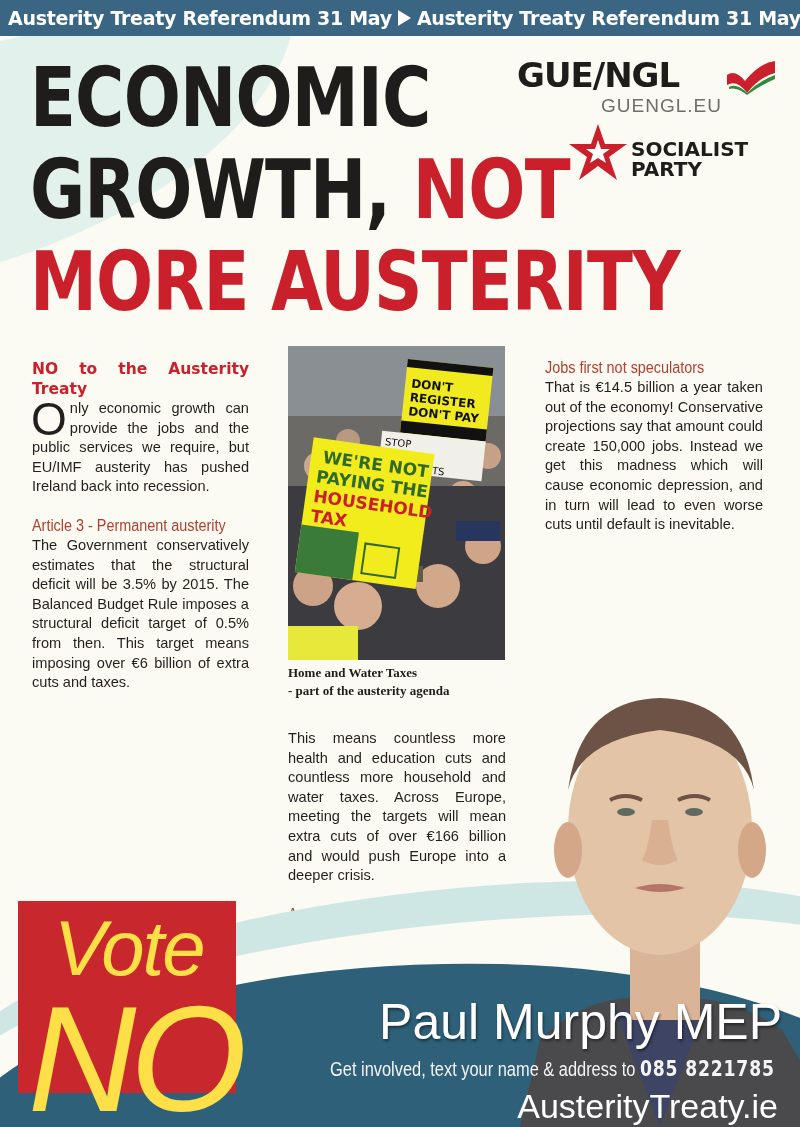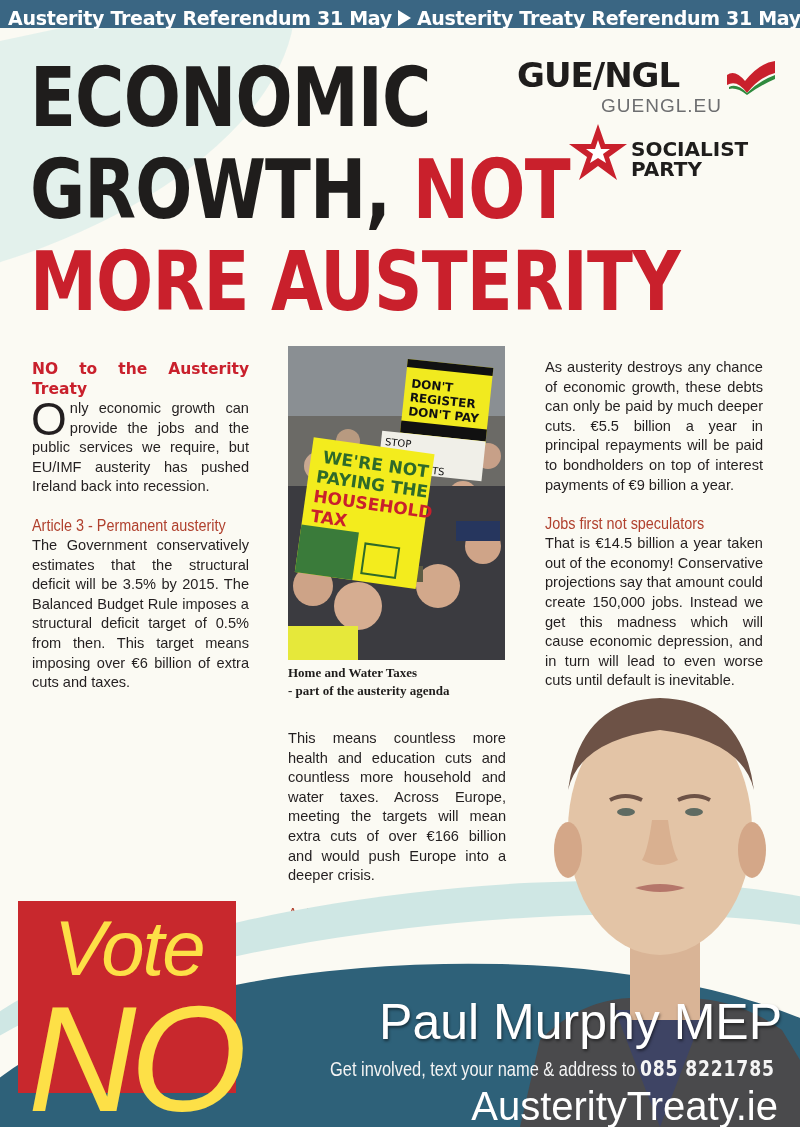--- a/index.html
+++ b/index.html
@@ -1,17 +1,17 @@
 <!DOCTYPE html>
 <html><head>
 <meta charset="utf-8">
 <style>
   html,body{margin:0;padding:0;}
   body{width:800px;height:1127px;position:relative;overflow:hidden;background:#fbfaf3;font-family:"Liberation Sans",sans-serif;color:#231f20;}
-  .topbar{position:absolute;left:0;top:0;width:800px;height:28px;background:#3a6683;color:#fff;font-family:"DejaVu Sans",sans-serif;font-weight:bold;font-size:19px;line-height:36px;white-space:nowrap;padding-left:8px;box-sizing:border-box;letter-spacing:-0.3px;}
+  .topbar{position:absolute;left:0;top:0;width:800px;height:36px;background:#3a6683;color:#fff;font-family:"DejaVu Sans",sans-serif;font-weight:bold;font-size:19px;line-height:36px;white-space:nowrap;padding-left:8px;box-sizing:border-box;letter-spacing:-0.3px;}
   .topbar .arrow{display:inline-block;width:0;height:0;border-top:8px solid transparent;border-bottom:8px solid transparent;border-left:13px solid #fff;margin:0 6px;vertical-align:-1px;}
   .swoosh-top{position:absolute;left:-100px;top:20px;width:420px;height:220px;background:#dbeeea;border-radius:0 0 100% 0;transform:rotate(-12deg);opacity:.75;}
   .headline{position:absolute;left:30px;top:52px;font-family:"DejaVu Sans",sans-serif;font-weight:900;font-size:82px;line-height:92px;letter-spacing:-1px;transform:scaleX(0.82);transform-origin:left top;white-space:nowrap;}
   .headline .dark{color:#1f1d1c;font-weight:bold;}
   .headline .red{color:#c9202c;font-weight:bold;}
   .gue{position:absolute;left:517px;top:55px;}
   .gue-word{font-family:"DejaVu Sans",sans-serif;font-weight:bold;font-size:34px;color:#1f1d1c;letter-spacing:-1px;}
   .gue-url{position:absolute;left:84px;top:40px;font-size:19px;color:#6d6e70;letter-spacing:1px;}
   .gue-flag{position:absolute;left:208px;top:4px;}
   .sp{position:absolute;left:567px;top:122px;}
@@ -26,21 +26,21 @@
   .band-light{position:absolute;left:-60px;top:890px;width:1000px;height:140px;background:#cfe7e4;border-radius:50% 50% 0 0/100% 100% 0 0;transform:rotate(-6deg);}
   .band-white{position:absolute;left:-60px;top:925px;width:1000px;height:120px;background:#fbfaf3;border-radius:50% 50% 0 0/100% 100% 0 0;transform:rotate(-6deg);}
   .band-blue{position:absolute;left:-60px;top:960px;width:1000px;height:260px;background:#2e6179;border-radius:40% 60% 0 0/60% 100% 0 0;transform:rotate(-6deg);}
   .vote-box{position:absolute;left:18px;top:901px;width:218px;height:192px;background:#c8282d;color:#fde047;font-style:italic;}
   .vote-word{position:absolute;left:36px;top:2px;font-size:78px;line-height:90px;letter-spacing:-2px;}
   .vote-no{position:absolute;left:10px;top:88px;font-size:150px;line-height:140px;letter-spacing:-6px;}
   .man{position:absolute;left:520px;top:680px;width:280px;height:447px;}
   .name{position:absolute;right:18px;top:992px;color:#fff;font-size:50px;line-height:60px;text-shadow:1px 2px 3px rgba(0,0,0,.5);white-space:nowrap;}
   .get-involved{position:absolute;left:330px;top:1056px;color:#f4f4f4;font-size:20px;line-height:26px;white-space:nowrap;transform:scaleX(0.82);transform-origin:left;}
   .get-involved b{font-family:"DejaVu Sans",sans-serif;font-size:21px;letter-spacing:1px;}
-  .site{position:absolute;right:22px;top:1086px;color:#fff;font-size:40px;line-height:40px;white-space:nowrap;}
+  .site{position:absolute;right:22px;top:1086px;color:#fff;font-size:34px;line-height:40px;white-space:nowrap;}
 </style>
 </head>
 <body>
 
 <div class="swoosh-top"></div>
 
 <div class="topbar">
   <span>Austerity Treaty Referendum 31 May</span><span class="arrow"></span><span>Austerity Treaty Referendum 31 May</span>
 </div>
 
@@ -121,21 +121,20 @@
   <div>- part of the austerity agenda</div>
 </div>
 
 <div class="col" style="left:288px;top:729px;width:218px;">
   <p>This means countless more health and education cuts and countless more household and water taxes. Across Europe, meeting the targets will mean extra cuts of over €166 billion and would push Europe into a deeper crisis.</p>
   <div class="h-sub">Article 4 – A Bondholders' Charter</div>
   <p>In 2015, Ireland's debt will be around 120% the size of the economy. This rule demands that the overall debt is cut to 60%.</p>
 </div>
 
 <div class="col" style="left:545px;top:358px;width:218px;">
-  <p>As austerity destroys any chance of economic growth, these debts can only be paid by much deeper cuts. €5.5 billion a year in principal repayments will be paid to bondholders on top of interest payments of €9 billion a year.</p>
   <div class="h-sub">Jobs first not speculators</div>
   <p>That is €14.5 billion a year taken out of the economy! Conservative projections say that amount could create 150,000 jobs. Instead we get this madness which will cause economic depression, and in turn will lead to even worse cuts until default is inevitable.</p>
 </div>
 
 <div class="band-light"></div>
 <div class="band-white"></div>
 <div class="band-blue"></div>
 
 <svg class="man" viewBox="0 0 280 447">
   <path d="M0 447 L20 360 Q60 320 110 318 L170 318 Q220 320 262 350 L280 380 L280 447 Z" fill="#4a4a4c"></path>

